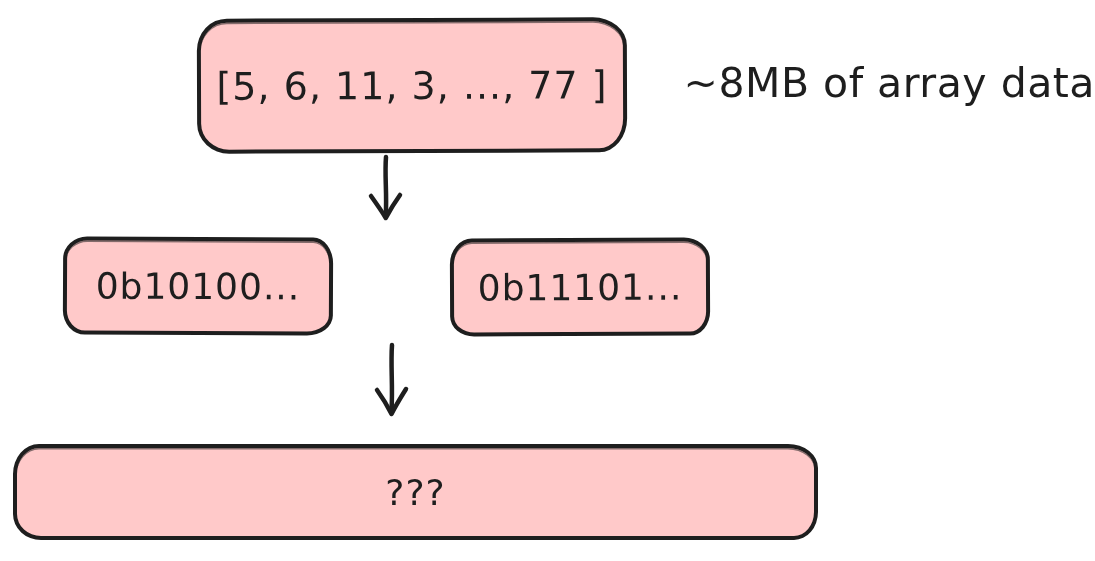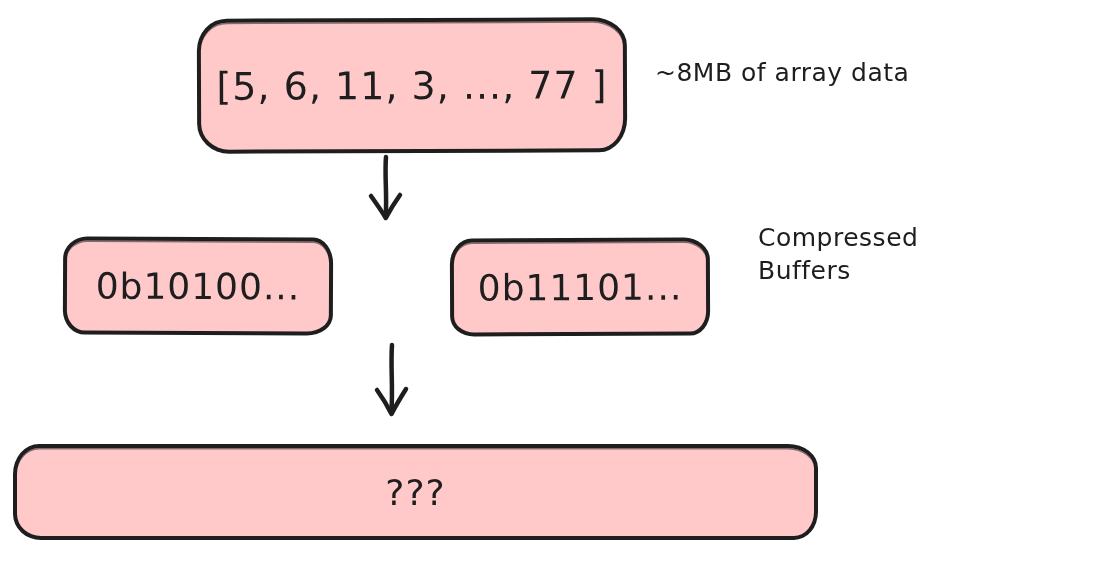--- a/index.html
+++ b/index.html
@@ -47,23 +47,23 @@
     transform: rotate(-0.25deg);
   }
   .node-disk {
     left: 13px; top: 444px; width: 805px; height: 96px;
     border-radius: 26px 30px 24px 28px / 30px 24px 28px 26px;
     font-size: 36px;
   }
 
   .label {
     position: absolute;
-    font-size: 25px;
+    font-size: 41px;
     letter-spacing: 0.5px;
-    text-align: left;
+    text-align: right;
     white-space: pre-line;
     line-height: 1.3;
     color: var(--stroke);
   }
   .label-array { left: 655px; top: 57px; width: 440px; }
   .label-buffers { left: 758px; top: 222px; width: 250px; }
   .label-disk { left: 865px; top: 470px; width: 220px; }
 
   .arrow { position: absolute; }
   .arrow-1 { left: 360px; top: 150px; }
@@ -86,22 +86,20 @@
       <path d="M11 46 C 16 53, 21 60, 25.8 68 C 30 60, 35 52, 40 45" stroke="#1e1e1e" stroke-width="4.5" stroke-linecap="round" stroke-linejoin="round" fill="none"></path>
     </svg>
   </div>
 
   <div class="node node-buf-left">
     <span>0b10100...</span>
   </div>
   <div class="node node-buf-right">
     <span>0b11101...</span>
   </div>
-  <div class="label label-buffers">Compressed
-Buffers</div>
 
   <div class="arrow arrow-2">
     <svg width="54" height="86" viewBox="0 0 54 86" fill="none">
       <path d="M27 7 C 25.5 28, 28 48, 26.5 72" stroke="#1e1e1e" stroke-width="4.5" stroke-linecap="round" stroke-linejoin="round"></path>
       <path d="M12 52 C 17 59, 22 67, 26.5 76 C 31 67, 36 59, 41 51" stroke="#1e1e1e" stroke-width="4.5" stroke-linecap="round" stroke-linejoin="round" fill="none"></path>
     </svg>
   </div>
 
   <div class="node node-disk">
     <span>???</span>

